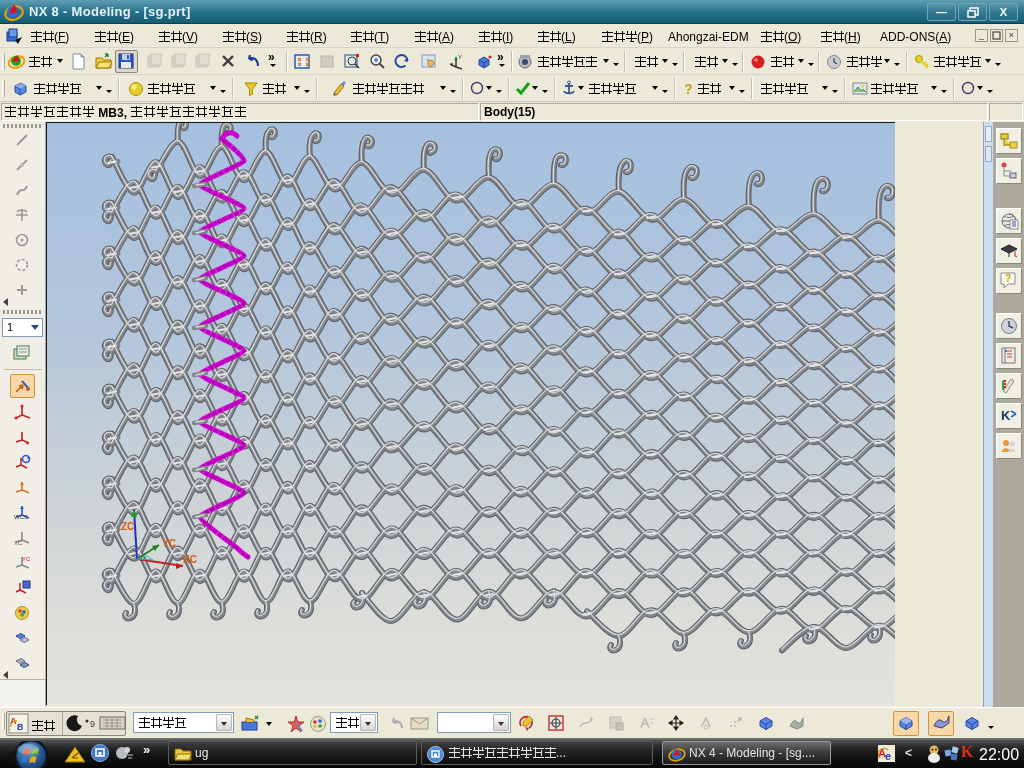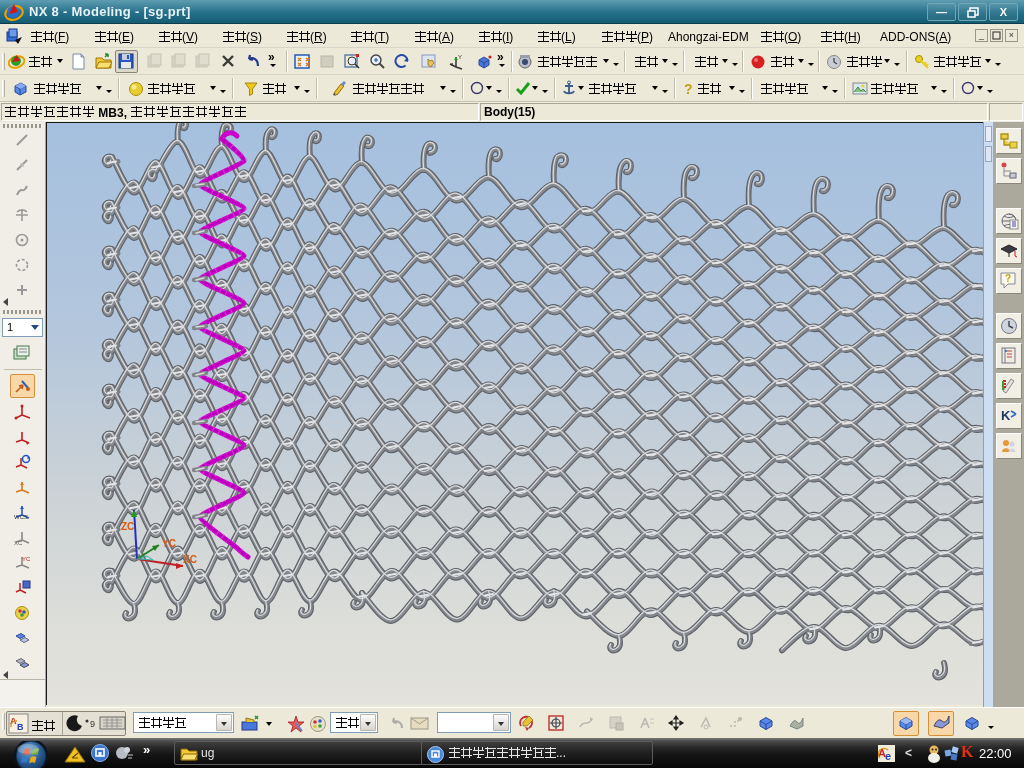--- a/index.html
+++ b/index.html
@@ -24,21 +24,21 @@
 .dar{position:absolute;top:11px;width:0;height:0;border-left:3.5px solid transparent;border-right:3.5px solid transparent;border-top:4px solid #000}
 .dar2{position:absolute;top:15px;width:0;height:0;border-left:3px solid transparent;border-right:3px solid transparent;border-top:3.5px solid #000}
 .ic{position:absolute;top:5px;width:17px;height:17px}
 #status{left:0;top:102px;width:1024px;height:20px;background:#ece9d8;font-size:12px}
 .spanel{position:absolute;top:1px;height:18px;border:1px solid;border-color:#aca899 #fff #fff #aca899;background:#ece9d8}
 
 #ltool{left:0;top:122px;width:46px;height:585px;background:#f0eee6;border-right:1px solid #aca899}
 .hgrip{position:absolute;left:3px;width:38px;height:4px;background:repeating-linear-gradient(90deg,#9a978a 0 2px,transparent 2px 4px)}
 .larr{position:absolute;left:3px;width:0;height:0;border-top:4px solid transparent;border-bottom:4px solid transparent;border-right:5px solid #444}
 
-#vp{left:46px;top:122px;width:937px;height:583px;background:linear-gradient(180deg,#a5c0df 0%,#b3c6dc 35%,#cdd3d6 65%,#dedfda 88%,#e3e2dd 100%);border-left:1px solid #1a1a1a;border-top:1px solid #1a1a1a;overflow:hidden}
+#vp{left:46px;top:122px;width:849px;height:583px;background:linear-gradient(180deg,#a5c0df 0%,#b3c6dc 35%,#cdd3d6 65%,#dedfda 88%,#e3e2dd 100%);border-left:1px solid #1a1a1a;border-top:1px solid #1a1a1a;overflow:hidden}
 
 #rstrip{left:983px;top:122px;width:10px;height:585px;background:#cdddf2;border-left:1px solid #8ca0bc}
 #rtool{left:993px;top:122px;width:31px;height:585px;background:#aba89c}
 .rbtn{position:absolute;left:3px;width:26px;height:26px;background:#f1eee4;border:1px solid;border-color:#fff #8a877a #8a877a #fff;border-radius:1px}
 
 #btool{left:0;top:707px;width:1024px;height:31px;background:#ece9d8;border-top:1px solid #fff}
 .combo{position:absolute;top:4px;height:21px;background:#fff;border:1px solid #7f9db9;font-size:12px;color:#000}
 .combo .ca{position:absolute;right:1px;top:1px;bottom:1px;width:16px;background:linear-gradient(#fdfdfd,#d8d4cf);border:1px solid #b8b4ae;border-radius:1px}
 .combo .ca:after{content:"";position:absolute;left:4px;top:7px;border-left:3.5px solid transparent;border-right:3.5px solid transparent;border-top:4px solid #333}
 
@@ -1563,47 +1563,55 @@
       <circle cx="9" cy="9" r="8.5" fill="#3a78d0" stroke="#88b0e8"></circle>
       <rect x="5" y="5" width="8" height="7" fill="none" stroke="#fff" stroke-width="1.6"></rect>
       <rect x="7.5" y="8" width="3" height="4" fill="#fff"></rect>
     </svg>
 <svg class="abs" style="left:114px;top:6px" width="20" height="18">
       <circle cx="8" cy="9" r="6" fill="#b8bcc4"></circle>
       <circle cx="13" cy="6" r="3" fill="#d0d4dc"></circle>
       <path d="M14 11 h5 m-5 3 h4" stroke="#ccc"></path>
     </svg>
 <div class="abs" style="left:143px;top:4px;color:#fff;font-size:13px;font-weight:bold">»</div>
-<div class="tkbtn" style="left:174px;width:249px">
+<div class="tkbtn" style="left:168px;width:249px">
       <svg class="abs" style="left:5px;top:4px" width="19" height="16">
         <path d="M1 3 h6 l2 2 h8 v9 h-16 z" fill="#f0c838" stroke="#8a6a08"></path>
         <path d="M1 14 l2.5 -6 h14 l-2.5 6 z" fill="#f8e070" stroke="#8a6a08"></path>
       </svg>
       <span class="t">ug</span>
     </div>
 <div class="tkbtn" style="left:421px;width:232px">
       <svg class="abs" style="left:5px;top:4px" width="17" height="17">
         <circle cx="8.5" cy="8.5" r="8" fill="#4a88d8" stroke="#a8c8f0"></circle>
         <rect x="5" y="5" width="7" height="6" fill="none" stroke="#fff" stroke-width="1.4"></rect>
         <rect x="7" y="7.5" width="3" height="3.5" fill="#fff"></rect>
       </svg>
       <span class="t"><span style="color:#e6e6e6"><i class="c c1 "></i><i class="c c2 "></i><i class="c c4 "></i><i class="c c3 "></i><i class="c c1 "></i><i class="c c2 "></i><i class="c c4 "></i><i class="c c3 "></i><i class="c c1 "></i></span><span style="color:#e6e6e6">...</span></span>
     </div>
+<div class="tkbtn on" style="left:662px;width:169px">
+      <svg class="abs" style="left:5px;top:4px" width="18" height="17">
+        <ellipse cx="9" cy="9" rx="8" ry="5.5" fill="none" stroke="#e8a000" stroke-width="1.8" transform="rotate(-18 9 9)"></ellipse>
+        <circle cx="8.5" cy="8.5" r="5" fill="#2a6fd0"></circle>
+        <path d="M5 10 L9 3 L12.5 9 Z" fill="#d01818"></path>
+      </svg>
+      <span class="t">NX 4 - Modeling - [sg....</span>
+    </div>
 <svg class="abs" style="left:878px;top:7px" width="17" height="17">
       <rect width="17" height="17" fill="#f0ead8"></rect>
       <text x="0" y="12" font-size="11" font-weight="bold" fill="#d02020">A</text>
       <text x="7" y="15" font-size="11" font-weight="bold" fill="#2040c0">e</text>
       <path d="M2 13 a5 5 0 0 1 8 -8" stroke="#d09820" fill="none" stroke-width="1.3"></path>
     </svg>
 <div class="abs" style="left:905px;top:8px;color:#ddd;font-size:12px;font-weight:bold">&lt;</div>
 <svg class="abs" style="left:925px;top:6px" width="18" height="19">
       <circle cx="9" cy="6" r="4.5" fill="#e8b860"></circle>
       <ellipse cx="9" cy="14" rx="6" ry="5" fill="#f0f0e8"></ellipse>
       <circle cx="7.5" cy="5.5" r="1" fill="#222"></circle>
       <circle cx="11" cy="5.5" r="1" fill="#222"></circle>
     </svg>
 <svg class="abs" style="left:944px;top:7px" width="16" height="17">
       <rect x="1" y="5" width="6" height="6" fill="#78a8e8" transform="rotate(-10 4 8)"></rect>
       <rect x="8" y="2" width="6" height="6" fill="#a8c8f0" transform="rotate(15 11 5)"></rect>
       <rect x="7" y="9" width="6" height="6" fill="#4878c8" transform="rotate(10 10 12)"></rect>
     </svg>
 <div class="abs" style="left:961px;top:5px;color:#e03010;font-size:16px;font-weight:bold;font-family:'Liberation Serif',serif">K</div>
-<div class="abs" style="left:979px;top:8px;color:#fff;font-size:13px">22:00</div>
+<div class="abs" style="left:979px;top:8px;color:#fff;font-size:16px">22:00</div>
 </div>
 </body></html>

